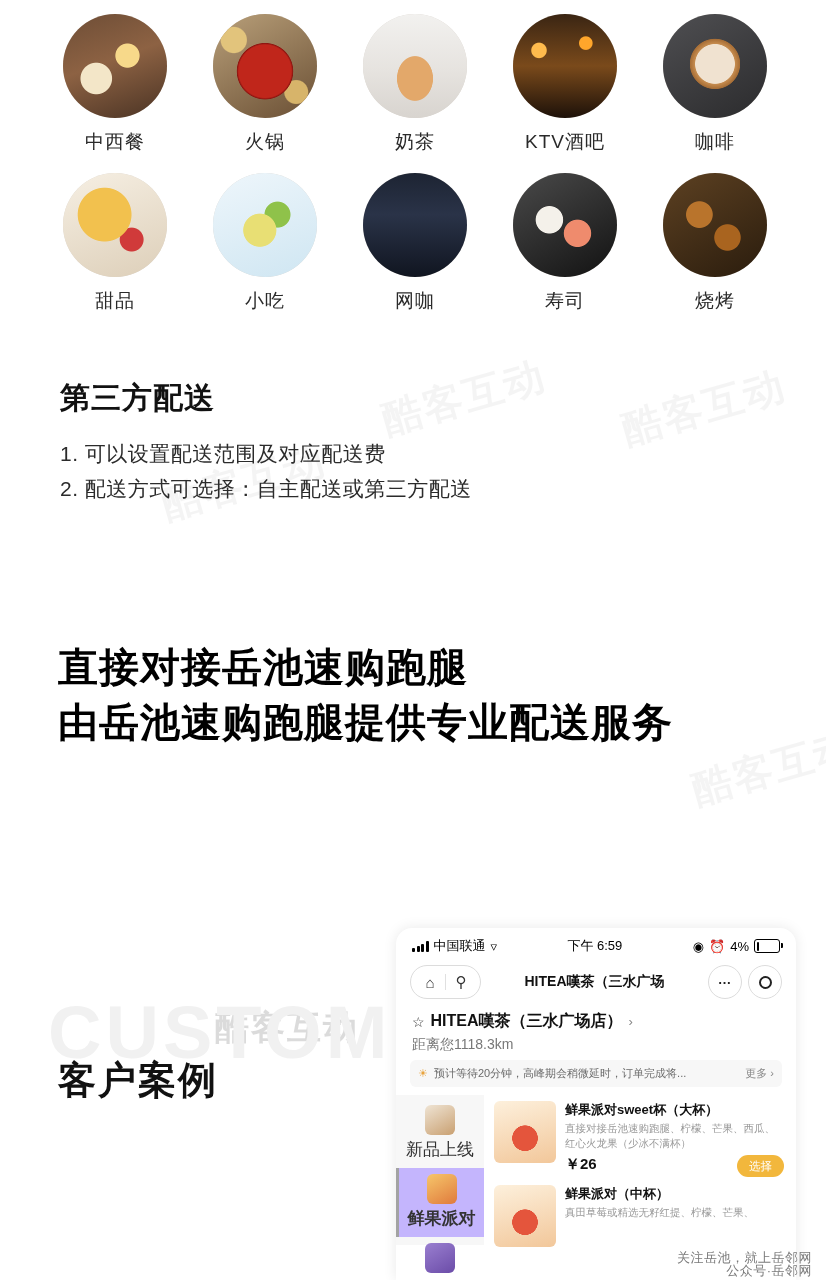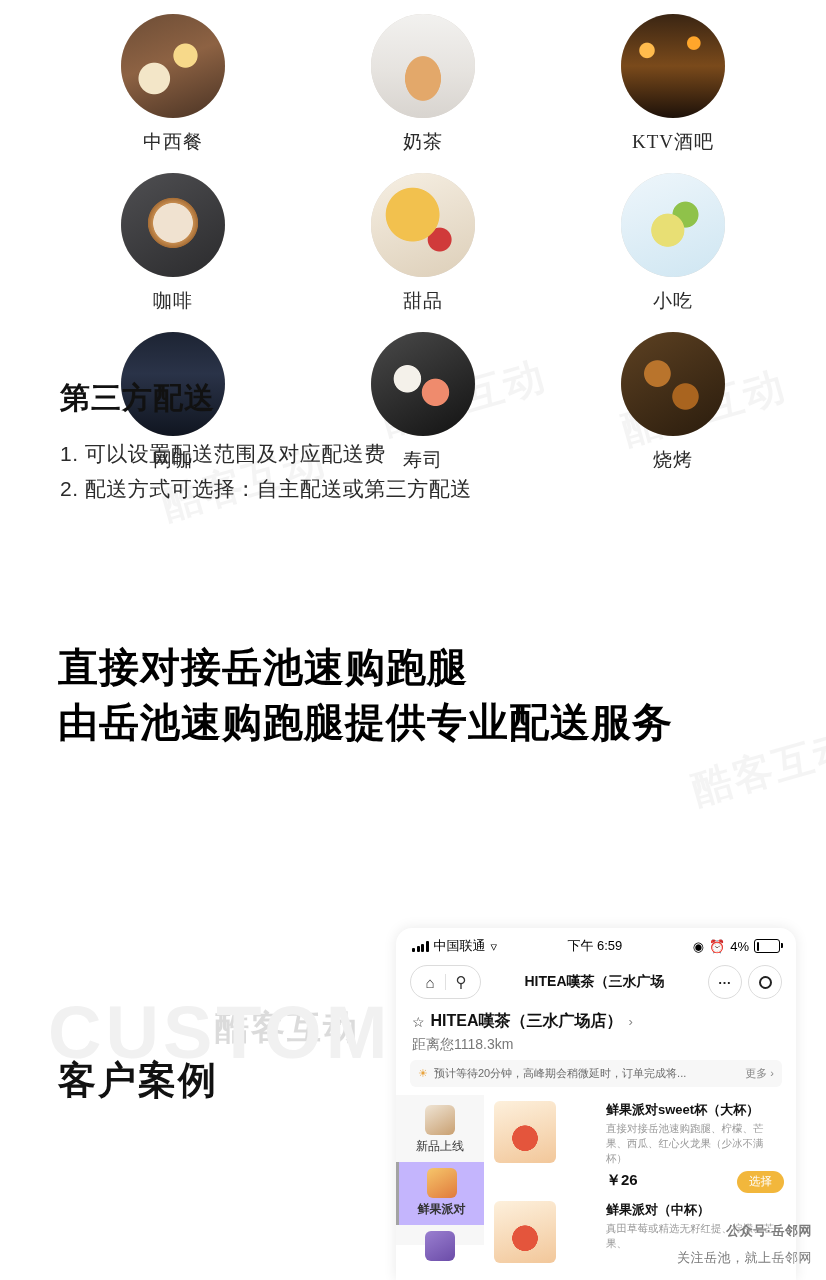--- a/index.html
+++ b/index.html
@@ -31,27 +31,26 @@
     color: rgba(0, 0, 0, 0.045);
     transform: rotate(-16deg);
     white-space: nowrap;
     letter-spacing: 2px;
   }
 
   
   .cat-grid {
     position: absolute;
     top: 14px;
-    left: 48px;
+    left: 40px;
     width: 750px;
     display: grid;
-    grid-template-columns: repeat(3, 1fr);
+    grid-template-columns: repeat(5, 1fr);
     row-gap: 18px;
     z-index: 10;
-    font-family: Liberation Serif, serif;
   }
   .cat-cell {
     display: flex;
     flex-direction: column;
     align-items: center;
   }
   .cat-photo {
     width: 104px;
     height: 104px;
     border-radius: 50%;
@@ -357,21 +356,21 @@
   .menu-left {
     width: 88px;
     background: #f7f7f7;
     padding-top: 4px;
   }
   .menu-cat {
     display: flex;
     flex-direction: column;
     align-items: center;
     padding: 6px 0 7px 0;
-    font-size: 12px;
+    font-size: 17px;
     color: #333;
   }
   .menu-cat.active {
     background: #c4b5fd;
     font-weight: bold;
     border-left: 3px solid #a3a3a3;
   }
   .menu-cat .thumb {
     width: 30px;
     height: 30px;
@@ -394,21 +393,21 @@
   }
   .item-img {
     width: 62px;
     height: 62px;
     border-radius: 6px;
     flex: none;
     background:
       radial-gradient(circle at 50% 60%, #e4553c 0 26%, transparent 27%),
       linear-gradient(165deg, #fdf0dc, #f2c79a);
   }
-  .item-info { flex: 1; min-width: 0; margin-left: 41px; }
+  .item-info { flex: 1; min-width: 0; }
   .item-name {
     font-size: 13px;
     font-weight: bold;
     color: #111;
     white-space: nowrap;
     overflow: hidden;
   }
   .item-desc {
     font-size: 10.5px;
     color: #999;
@@ -436,40 +435,46 @@
 
   
   .credit {
     position: absolute;
     right: 14px;
     z-index: 20;
     color: #7a7a7a;
     font-size: 13px;
     letter-spacing: 0.5px;
   }
-  .credit-1 { top: 1222px; font-weight: bold; }
+  .credit-1 { top: 1262px; }
   .credit-2 { top: 1249px; }
 </style>
 </head>
 <body>
 
 <div class="watermark-layer">
   <div class="wm" style="top:370px;left:380px;">酷客互动</div>
   <div class="wm" style="top:380px;left:620px;">酷客互动</div>
   <div class="wm" style="top:455px;left:160px;">酷客互动</div>
   <div class="wm" style="top:740px;left:690px;">酷客互动</div>
   <div class="wm" style="top:1005px;left:215px;font-size:34px;color:rgba(0,0,0,0.14);transform:none;">酷客互动</div>
 </div>
 
 <div class="cat-grid">
   <div class="cat-cell">
     <div class="cat-photo">
         <div class="ph ph-chinese-western"></div>
       </div>
     <div class="cat-label">中西餐</div>
+  </div>
+  <div class="cat-cell">
+    <div class="cat-photo">
+        <div class="ph ph-hotpot"></div>
+      </div>
+    <div class="cat-label">火锅</div>
   </div>
   <div class="cat-cell">
     <div class="cat-photo">
         <div class="ph ph-milktea"></div>
       </div>
     <div class="cat-label">奶茶</div>
   </div>
   <div class="cat-cell">
     <div class="cat-photo">
         <div class="ph ph-ktv"></div>

